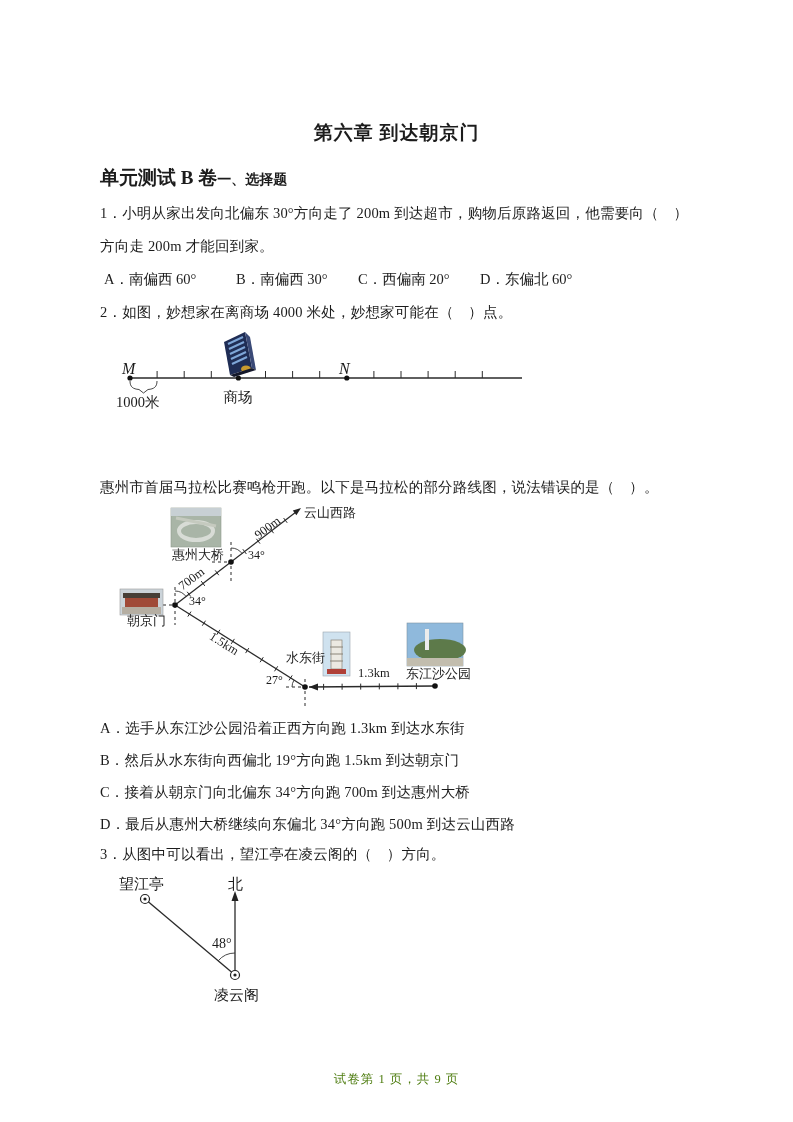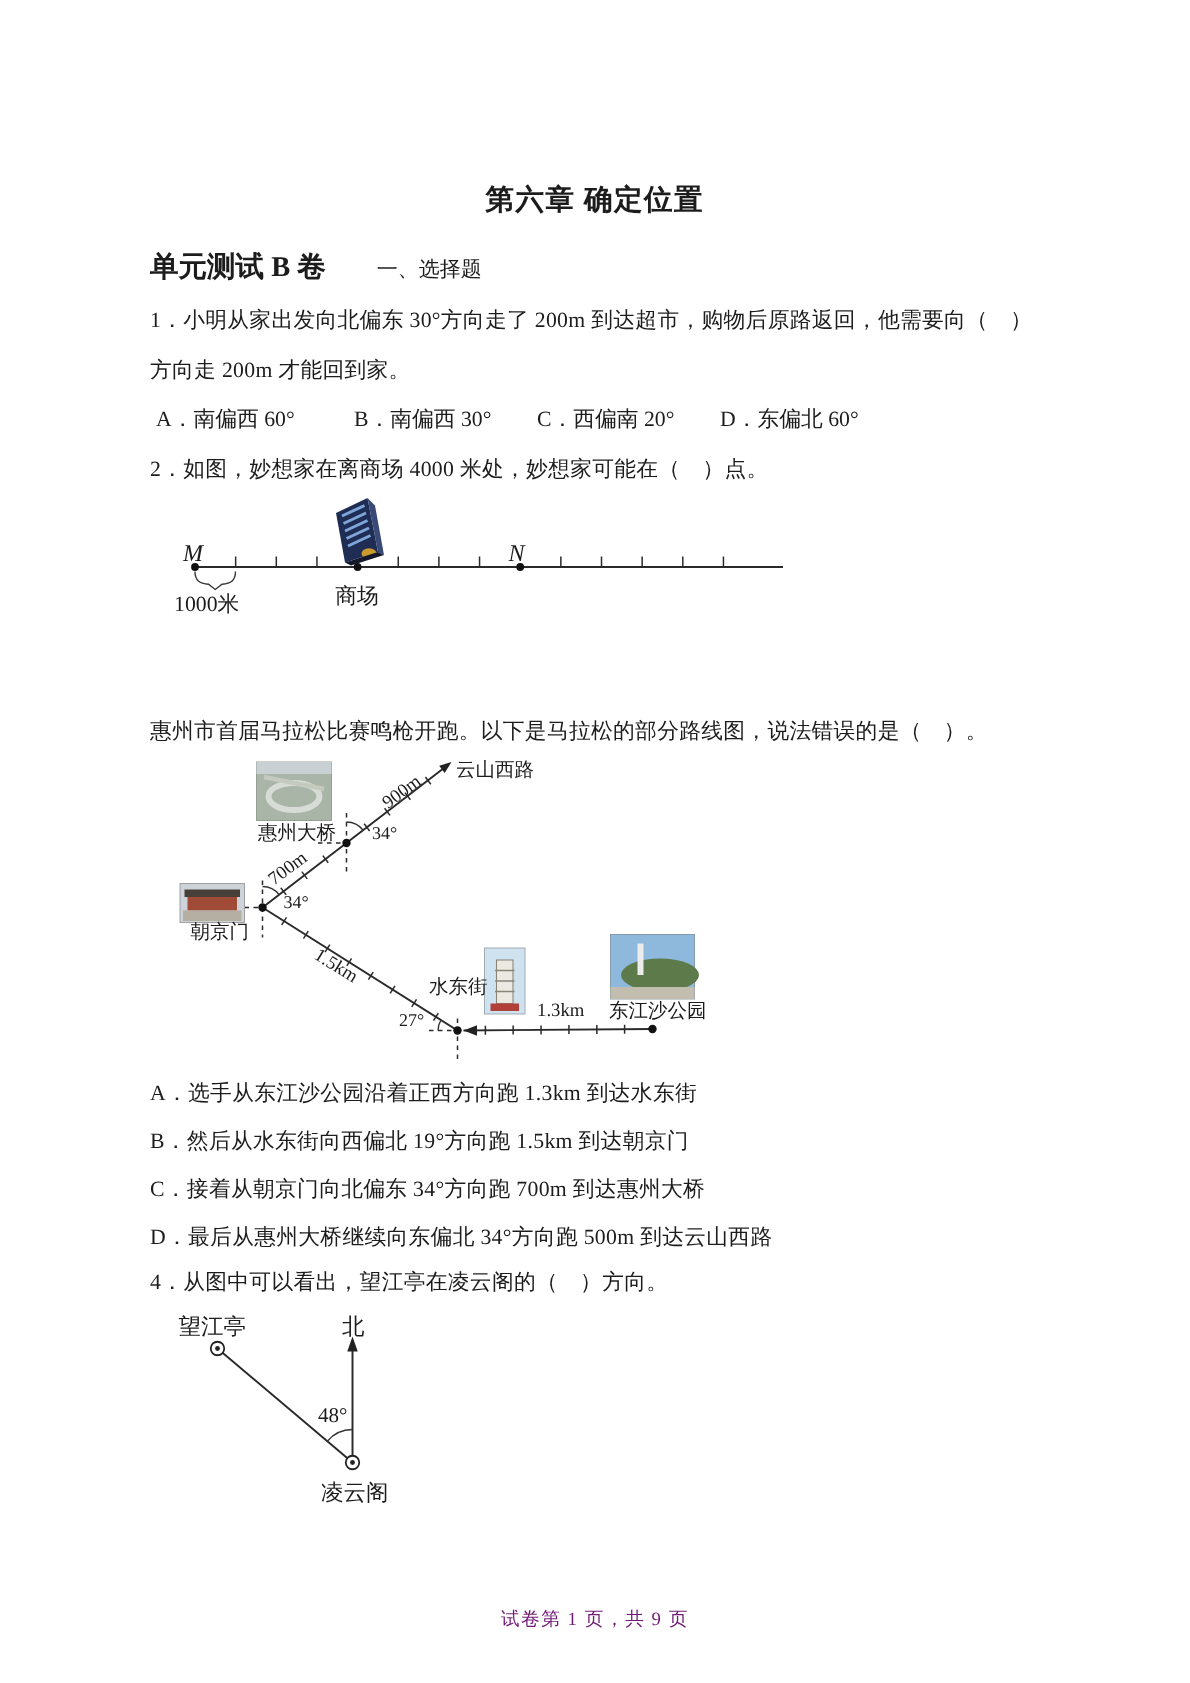--- a/index.html
+++ b/index.html
@@ -9,41 +9,41 @@
     background:#ffffff; overflow:hidden;
     font-family:"Liberation Serif","DejaVu Serif",serif; color:#1c1c1c;
   }
   .abs { position:absolute; }
   .doc-title {
     top:120px; left:0; width:793px; text-align:center;
     font-size:19px; font-weight:bold; letter-spacing:1px;
   }
   .heading-row { top:165px; left:100px; white-space:nowrap; }
   .heading-main { font-size:19px; font-weight:bold; }
-  .heading-sub  { font-size:14px; font-weight:normal;margin-left:34px; }
+  .heading-sub  { font-size:14px; font-weight:bold; }
   .qtext { font-size:14.5px; white-space:nowrap; letter-spacing:0.2px; }
   .optrow { height:20px; width:600px; }
   .optrow span { position:absolute; top:0; font-size:14.5px; white-space:nowrap; }
   svg text { font-family:"Liberation Serif","DejaVu Serif",serif; fill:#1b1b1b; }
   .lnk { stroke:#2a2a2a; stroke-width:1.3; fill:none; }
   .tick { stroke:#2a2a2a; stroke-width:1; }
   .dash { stroke:#2a2a2a; stroke-width:1; stroke-dasharray:3,3; fill:none; }
   .dot  { fill:#111; }
   .arc  { stroke:#333; stroke-width:0.9; fill:none; }
   .footer {
     top:1071px; left:0; width:793px; text-align:center;
-    font-size:12.5px; color:#701a75; letter-spacing:1px;
+    font-size:12.5px; color:#4d7c0f; letter-spacing:1px;
   }
 </style>
 </head>
 <body>
 
 <div class="page">
 
-  <div class="abs doc-title">第六章 确定位置</div>
+  <div class="abs doc-title">第六章 到达朝京门</div>
 
   <div class="abs heading-row">
     <span class="heading-main">单元测试 B 卷</span><span class="heading-sub">一、选择题</span>
   </div>
 
   <div class="abs qtext" style="top:204px;left:100px;">1．小明从家出发向北偏东 30°方向走了 200m 到达超市，购物后原路返回，他需要向（　）</div>
   <div class="abs qtext" style="top:237px;left:100px;">方向走 200m 才能回到家。</div>
   <div class="abs optrow" style="top:270px;left:100px;">
     <span style="left:4px;">A．南偏西 60°</span>
     <span style="left:136px;">B．南偏西 30°</span>
@@ -185,21 +185,21 @@
     <text x="156" y="186" font-size="12">27°</text>
     <text x="248" y="179" font-size="12.5">1.3km</text>
     <text x="296" y="180" font-size="13">东江沙公园</text>
   </svg>
 
   <div class="abs qtext" style="top:719px;left:100px;">A．选手从东江沙公园沿着正西方向跑 1.3km 到达水东街</div>
   <div class="abs qtext" style="top:751px;left:100px;">B．然后从水东街向西偏北 19°方向跑 1.5km 到达朝京门</div>
   <div class="abs qtext" style="top:783px;left:100px;">C．接着从朝京门向北偏东 34°方向跑 700m 到达惠州大桥</div>
   <div class="abs qtext" style="top:815px;left:100px;">D．最后从惠州大桥继续向东偏北 34°方向跑 500m 到达云山西路</div>
 
-  <div class="abs qtext" style="top:845px;left:100px;">4．从图中可以看出，望江亭在凌云阁的（　）方向。</div>
+  <div class="abs qtext" style="top:845px;left:100px;">3．从图中可以看出，望江亭在凌云阁的（　）方向。</div>
 
   <svg class="abs" style="top:872px;left:100px;" width="200" height="140" viewBox="0 0 200 140">
     <line x1="45" y1="27" x2="135" y2="103" class="lnk"></line>
     <line x1="135" y1="103" x2="135" y2="26" class="lnk"></line>
     <polygon points="135,19 131.5,29 138.5,29" fill="#222"></polygon>
     <path d="M135,81 A22,22 0 0 0 118.2,88.8" class="arc"></path>
     <g>
       <circle cx="45" cy="27" r="4.5" fill="#fff" stroke="#222" stroke-width="1.2"></circle>
       <circle cx="45" cy="27" r="1.6" fill="#222"></circle>
     </g>

